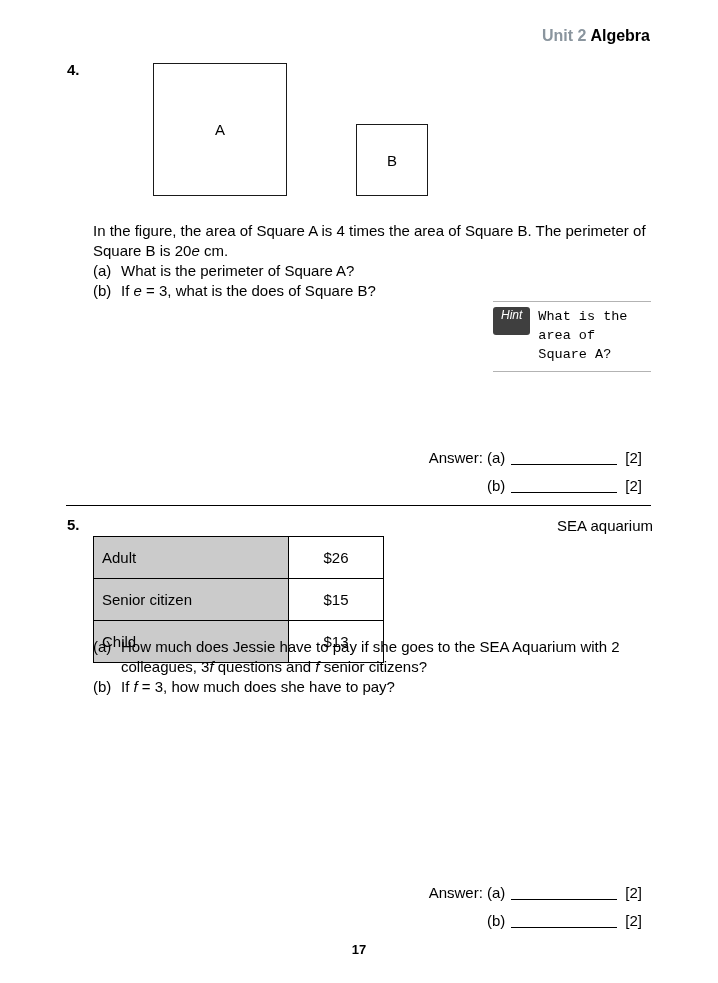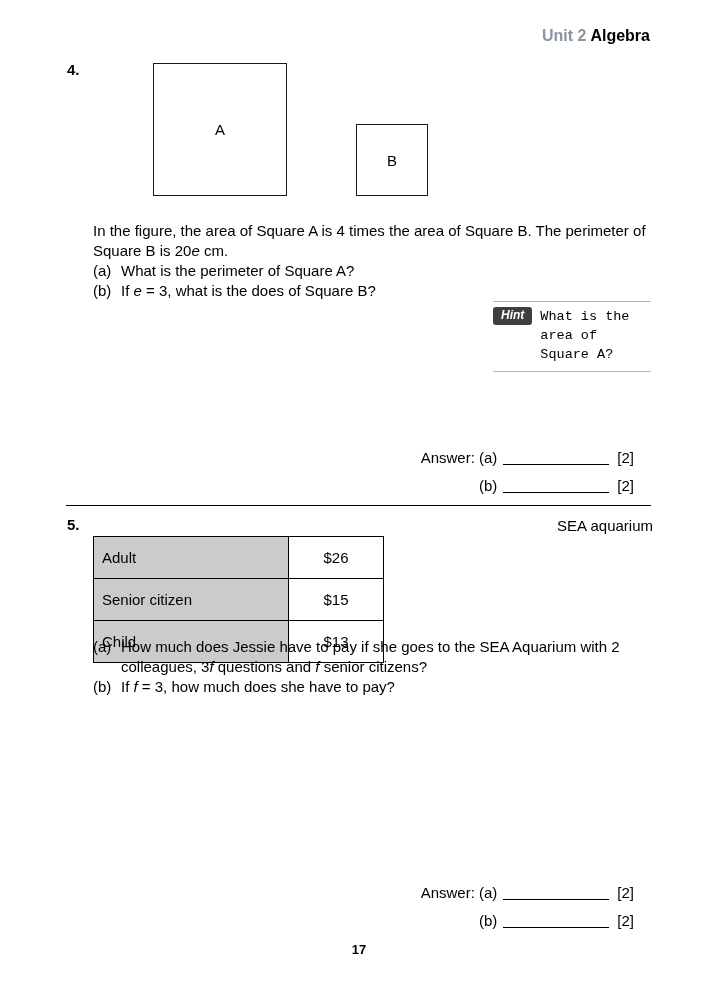--- a/index.html
+++ b/index.html
@@ -71,37 +71,37 @@
     border-bottom: 1px solid #b3b3b3;
     padding: 5px 0 7px 0;
     display: flex;
     align-items: flex-start;
   }
   .hint-badge {
     flex: 0 0 auto;
     background: #3f3f3f;
     color: #fff;
     font-style: italic;
-    font-weight: bold;
+    font-weight: normal;
     font-size: 12px;
     line-height: 15px;
-    padding: 1px 8px 2px 8px;
+    padding: 1px 8px 12px 8px;
     border-radius: 3px;
     margin-right: 8px;
   }
   .hint-text {
     font-size: 13.5px;
     line-height: 19px;
     font-family: Liberation Mono, monospace;
   }
 
   
   .answer-row {
     position: absolute;
-    right: 84px;
+    right: 76px;
     display: flex;
     align-items: flex-end;
     font-size: 15px;
     line-height: 18px;
   }
   .answer-row .prefix { margin-right: 4px; }
   .answer-row .blank {
     display: inline-block;
     width: 106px;
     border-bottom: 1px solid #000;

